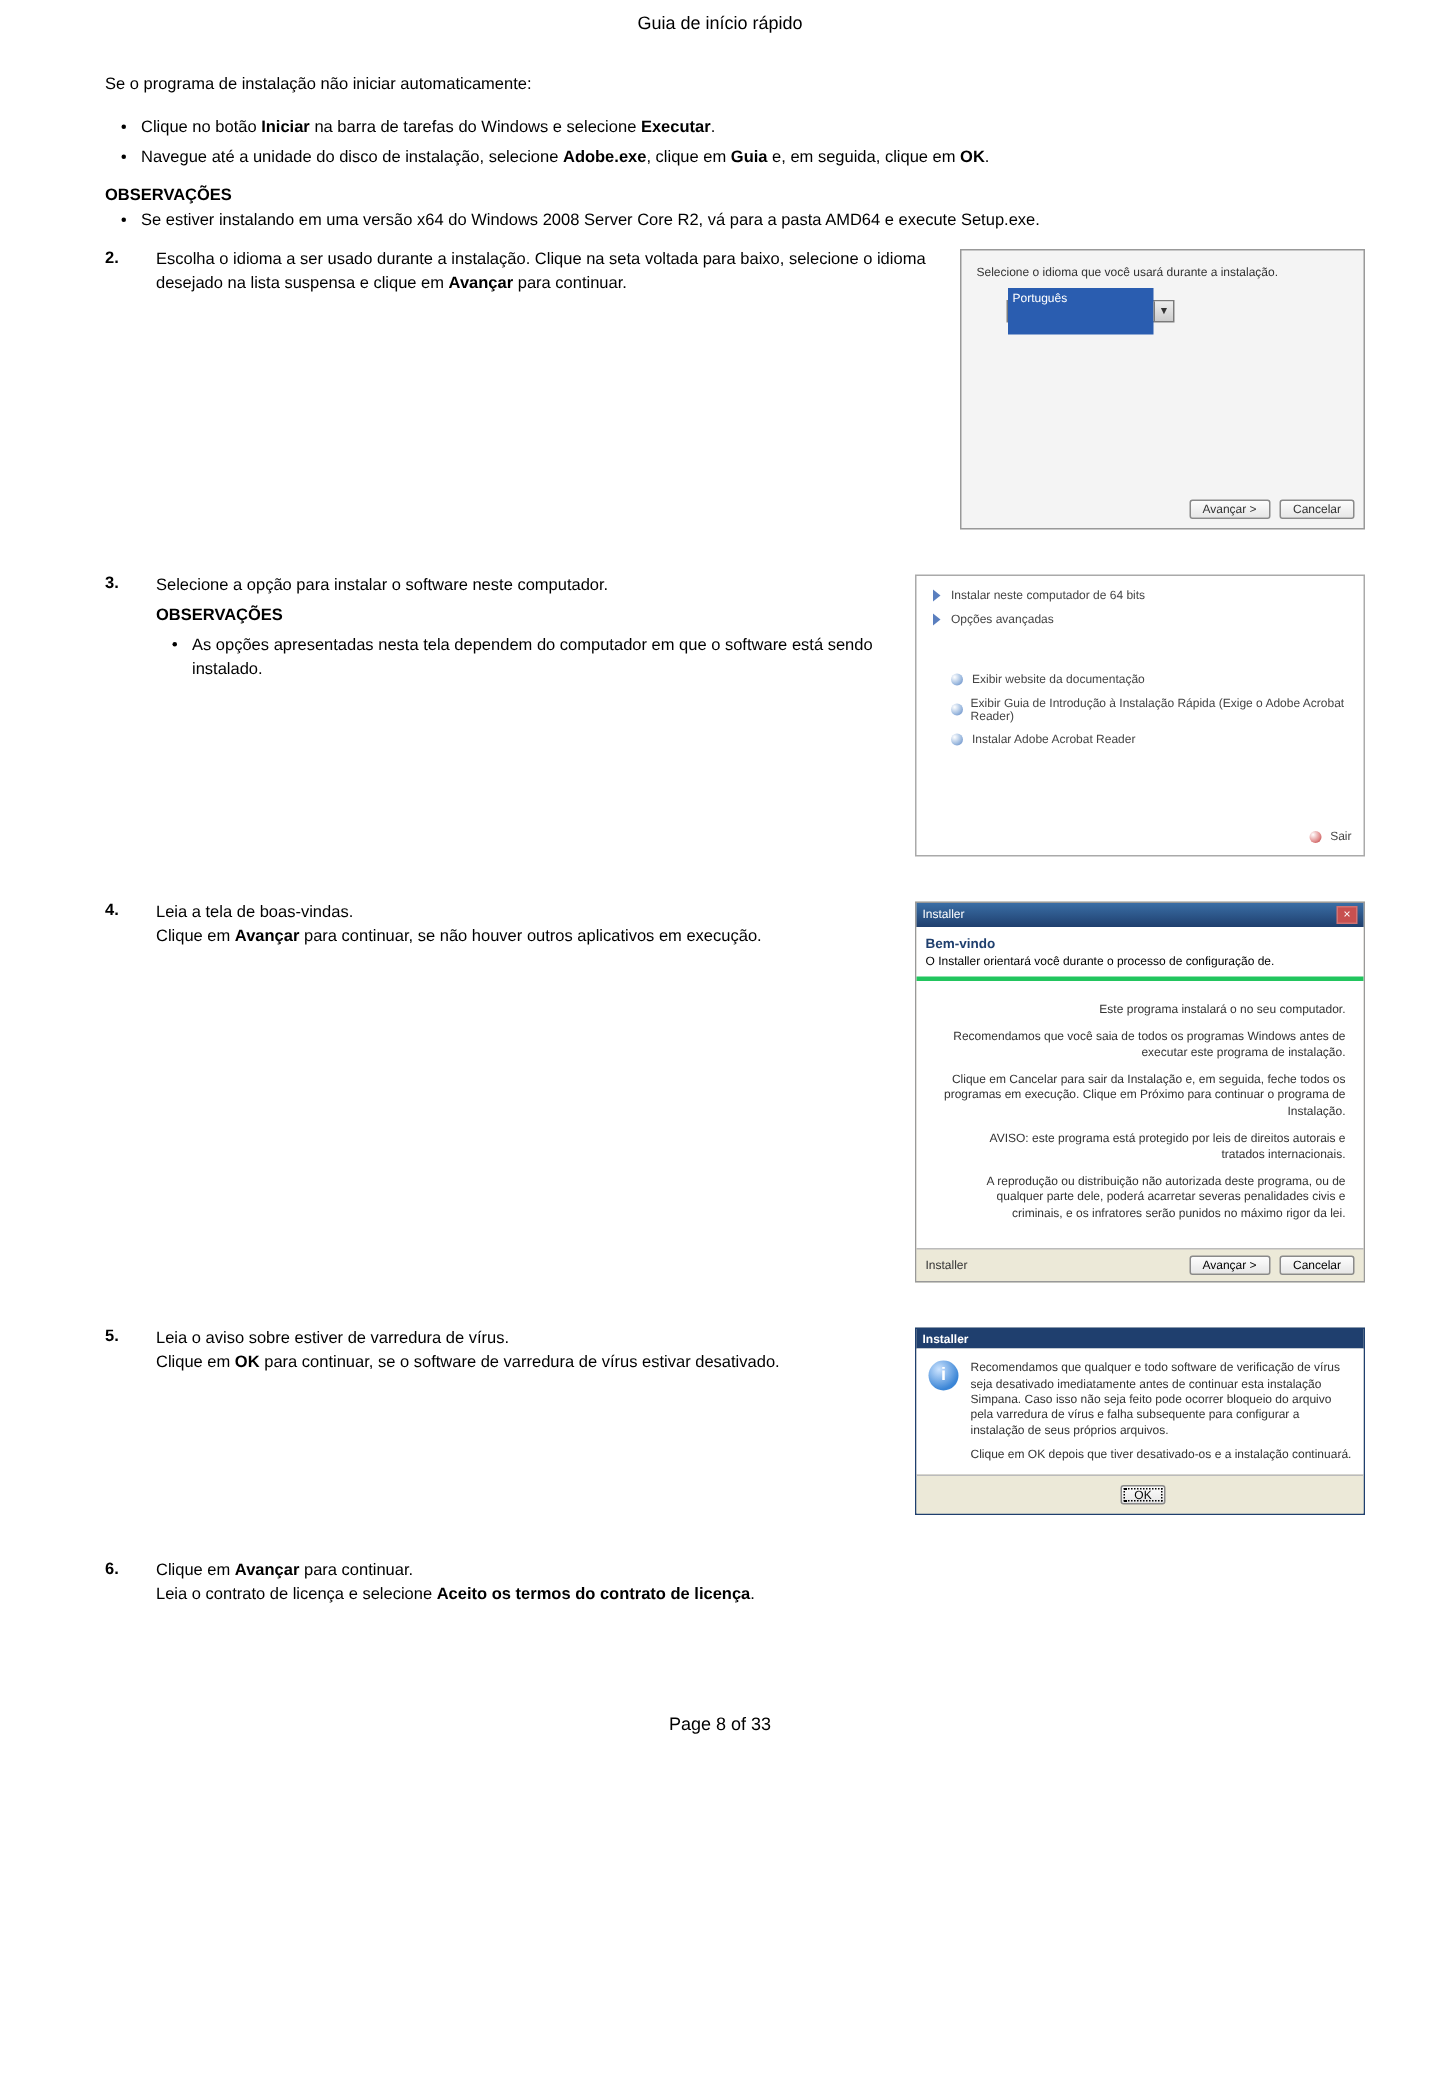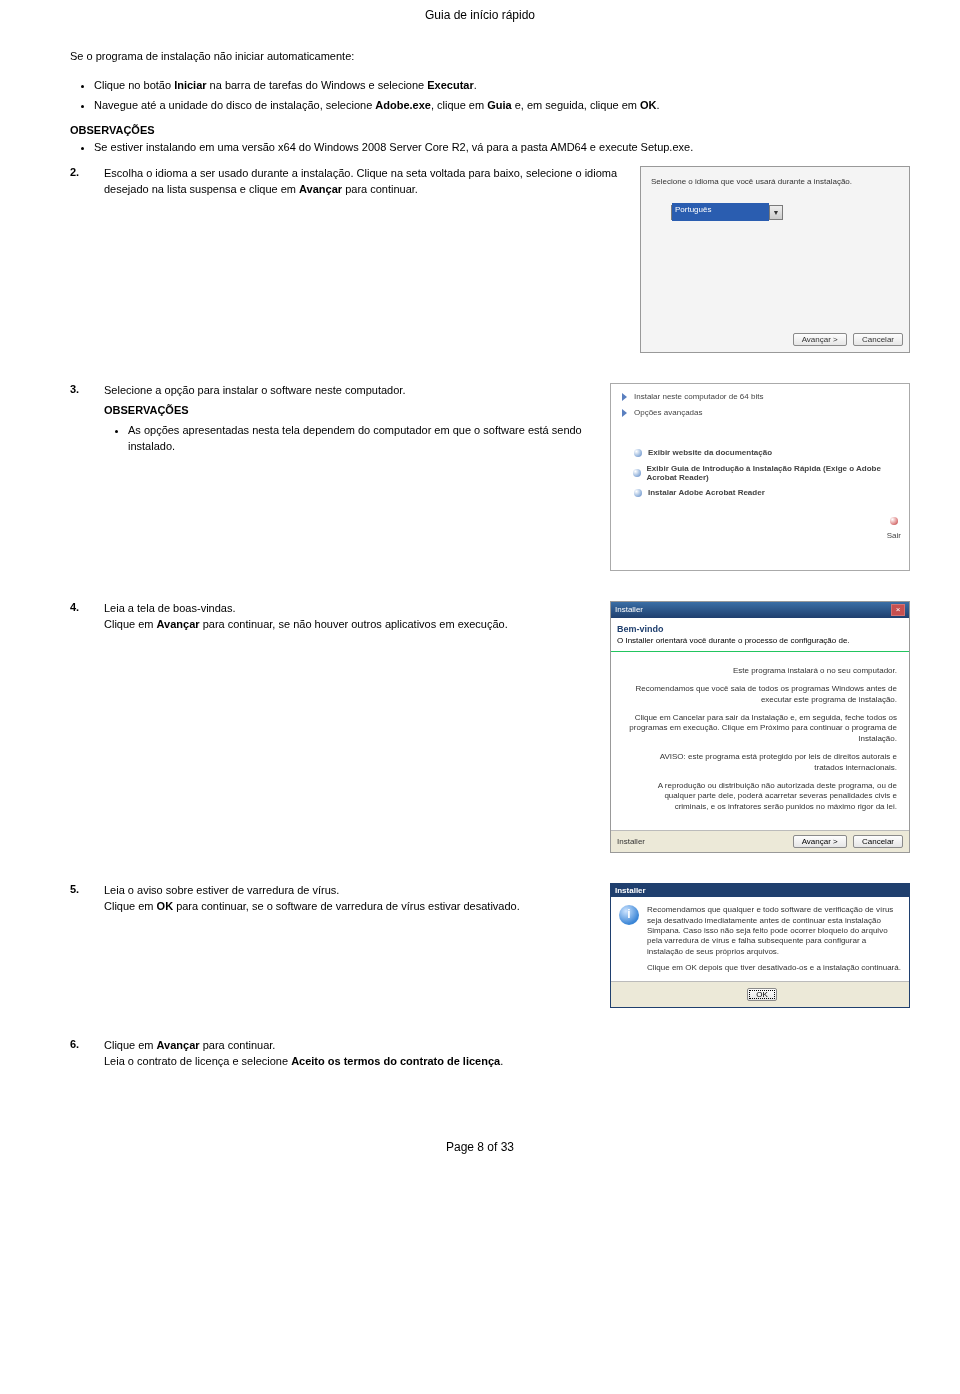--- a/index.html
+++ b/index.html
@@ -70,39 +70,39 @@
     font-size: 8px;
     color: #333;
   }
   .dlg-body {
     padding: 10px;
     min-height: 140px;
     position: relative;
   }
   .dlg-label {
     font-size: 8px;
-    margin-bottom: 19px;
+    margin-bottom: 8px;
   }
   .dropdown {
     display: inline-flex;
     align-items: center;
     background: #fff;
     border: 1px solid #7a7a7a;
     height: 13px;
     width: 110px;
     margin-left: 20px;
     position: relative;
   }
   .dropdown-sel {
     background: #2a5db0;
     color: #fff;
     padding: 0 3px;
     font-size: 8px;
     flex: 1 1 auto;
-    height: 18px;
+    height: 31px;
     line-height: 13px;
   }
   .dropdown-arrow {
     width: 12px;
     height: 13px;
     background: linear-gradient(#eee,#ccc);
     border-left: 1px solid #7a7a7a;
     display: flex;
     align-items: center;
     justify-content: center;
@@ -135,21 +135,20 @@
     position: relative;
   }
   .opt-line {
     display: flex;
     align-items: center;
     gap: 5px;
     margin-bottom: 6px;
   }
   .opt-line.sub {
     margin-left: 14px;
-    font-weight: bold;
   }
   .opt-icon {
     width: 10px;
     height: 10px;
     display: inline-flex;
     align-items: center;
     justify-content: center;
   }
   .arrow-r {
     width: 0;
@@ -163,22 +162,21 @@
     height: 8px;
     border-radius: 50%;
     background: radial-gradient(circle at 30% 30%, #fff, #9ab8de 60%, #5a7fbf);
   }
   .circ.red {
     background: radial-gradient(circle at 30% 30%, #fff, #e08a8a 60%, #b03030);
   }
   .opt-exit {
     position: absolute;
     right: 8px;
-    bottom: 24px;
-    flex-direction: column;
+    bottom: 1px;
   }
   
   .wiz {
     border: 1px solid #999;
     font-family: Tahoma, Arial, sans-serif;
     font-size: 8px;
     background: #ece9d8;
   }
   .wiz-title {
     background: linear-gradient(#3a6ea5,#1f3f6e);
@@ -196,21 +194,21 @@
     display: inline-flex;
     align-items: center;
     justify-content: center;
     font-size: 8px;
     border: 1px solid #fff3;
   }
   .wiz-top {
     display: flex;
     background: #fff;
     padding: 6px;
-    border-bottom: 1px solid #22c55e;
+    border-bottom: 3px solid #22c55e;
   }
   .wiz-top-text {
     flex: 1;
   }
   .wiz-top-text .h {
     font-weight: bold;
     color: #1f3f6e;
     font-size: 9px;
     margin-bottom: 2px;
   }

